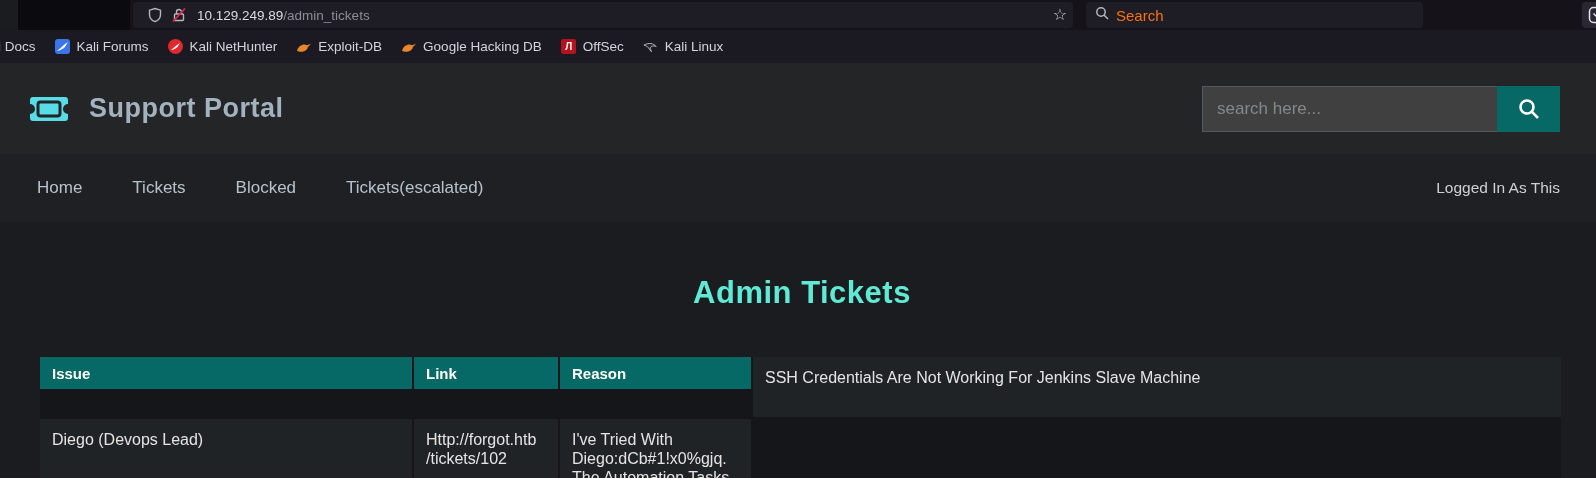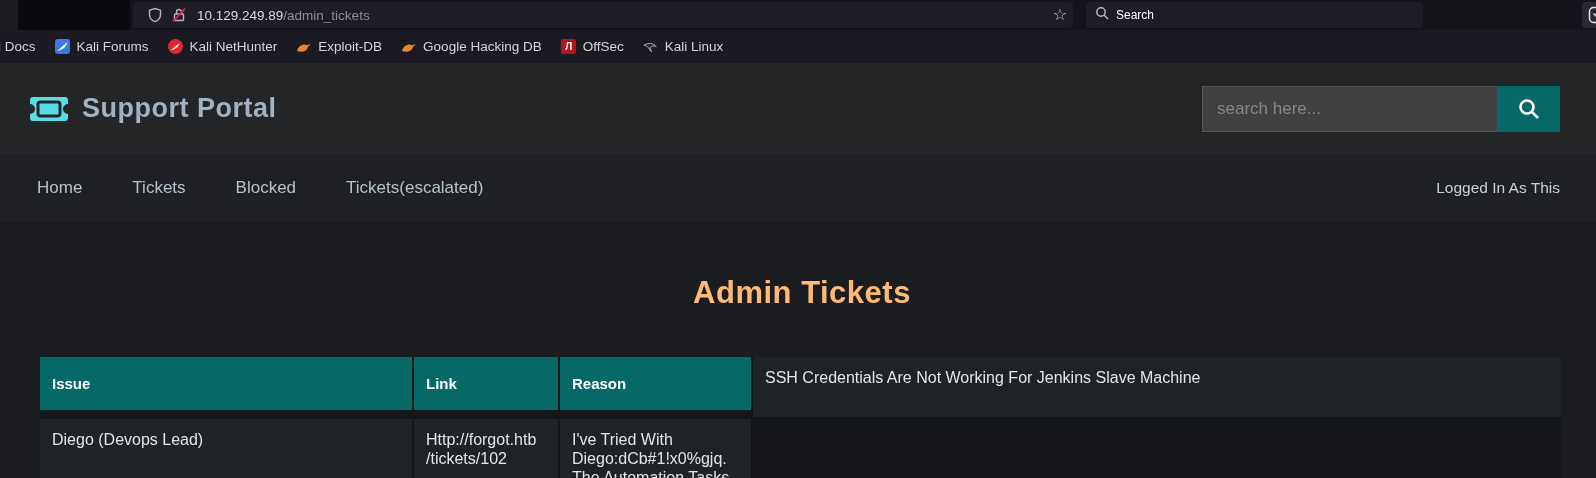--- a/index.html
+++ b/index.html
@@ -22,21 +22,21 @@
   .url-path { color:#8e8c96; }
   #star-btn {
     position:absolute; top:3px; left:1030px; width:24px; height:24px;
     display:flex; align-items:center; justify-content:center;
     color:#cfcdd4; font-size:16px; line-height:1;
   }
   #browser-search {
     position:absolute; top:2px; left:1068px; width:337px; height:26px;
     background:#1e1c24; border-radius:4px; display:flex; align-items:center; padding:0 9px;
   }
-  #browser-search .bs-placeholder { color:#ffffff; font-size:12px; margin-left:7px; }
+  #browser-search .bs-placeholder { color:#f97316; font-size:15px; margin-left:7px; }
   #corner-btn {
     position:absolute; top:2px; right:-8px; width:40px; height:26px; border-radius:4px;
     background:#2a2733; display:flex; align-items:center; justify-content:flex-start; padding-left:6px;
   }
 
   
   #bookmarks-bar {
     position:absolute; top:30px; left:0; width:1596px; height:33px; background:#1b1922;
     display:flex; align-items:center; gap:19px; padding-left:0;
     color:#d6d4d9; font-size:13.5px; white-space:nowrap;
@@ -48,21 +48,21 @@
   .icon-circle-red  { width:15px; height:15px; border-radius:50%; background:#e0282e; }
   .icon-offsec {
     width:15px; height:15px; border-radius:2px; background:#b3131d; color:#fff;
     font-size:10px; font-weight:bold; display:flex; align-items:center; justify-content:center;
   }
 
   
   #site { position:absolute; top:63px; left:0; width:1596px; height:415px; background:#1a1c1f; }
 
   #site-header { position:absolute; top:0; left:0; width:1596px; height:91px; background:#232527; }
-  #logo { position:absolute; left:29px; top:50%; transform:translateY(-50%); display:flex; align-items:center; gap:13px; }
+  #logo { position:absolute; left:29px; top:50%; transform:translateY(-50%); display:flex; align-items:center; gap:20px; }
   #logo-text { font-size:27px; font-weight:bold; color:#a4b2c0; letter-spacing:0.5px; }
   #site-search { position:absolute; right:36px; top:50%; transform:translateY(-50%); display:flex; align-items:center; }
   #site-search input {
     width:295px; height:46px; background:#404040; border:1px solid #55585c; border-right:none;
     color:#cfd3d6; font-size:17px; padding:0 14px; outline:none; font-family:"Liberation Sans", sans-serif;
   }
   #site-search input::placeholder { color:#84888c; }
   #site-search button {
     width:63px; height:46px; background:#076965; border:none; display:flex;
     align-items:center; justify-content:center; cursor:pointer;
@@ -73,31 +73,31 @@
     display:flex; align-items:center; gap:50px; padding-left:37px;
   }
   .nav-link { color:#b6c2cc; font-size:17px; cursor:pointer; }
   #session-status {
     position:absolute; right:36px; top:91px; height:68px; display:flex; align-items:center;
     color:#cdd1d4; font-size:15.5px;
   }
 
   #page-heading {
     position:absolute; top:212px; left:0; width:1596px; text-align:center;
-    color:#fdba74; font-size:31px; font-weight:bold; letter-spacing:0.5px;padding-left:8px;
+    color:#5eead4; font-size:31px; font-weight:bold; letter-spacing:0.5px;padding-left:8px;
   }
 
   #tickets-table {
     position:absolute; top:294px; left:40px; width:1521px;
     display:grid; grid-template-columns:372px 144px 191px 808px;
     grid-auto-rows:min-content; gap:2px; background:#141619;
   }
   .th {
     background:#076965; color:#fff; font-size:15px; font-weight:bold;
-    height:53px; display:flex; align-items:center; padding:0 12px;
+    height:32px; display:flex; align-items:center; padding:0 12px;
   }
   .td {
     background:#202326; color:#e4e4e4; font-size:16px; line-height:19px;
     padding:11px 12px 12px 12px; min-height:60px;
   }
 </style>
 </head>
 <body>
 
 <div id="screen">

